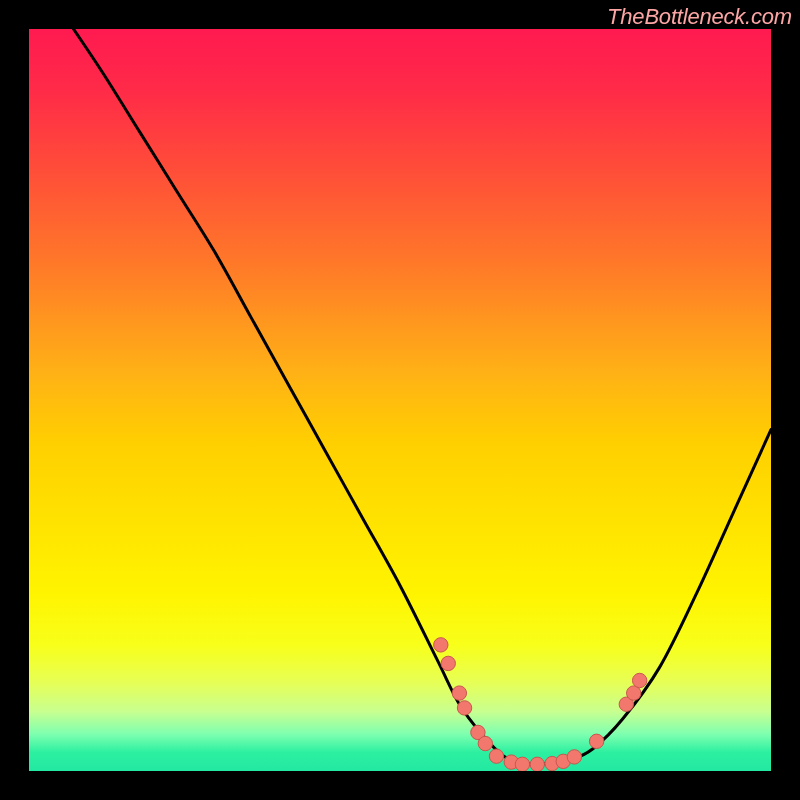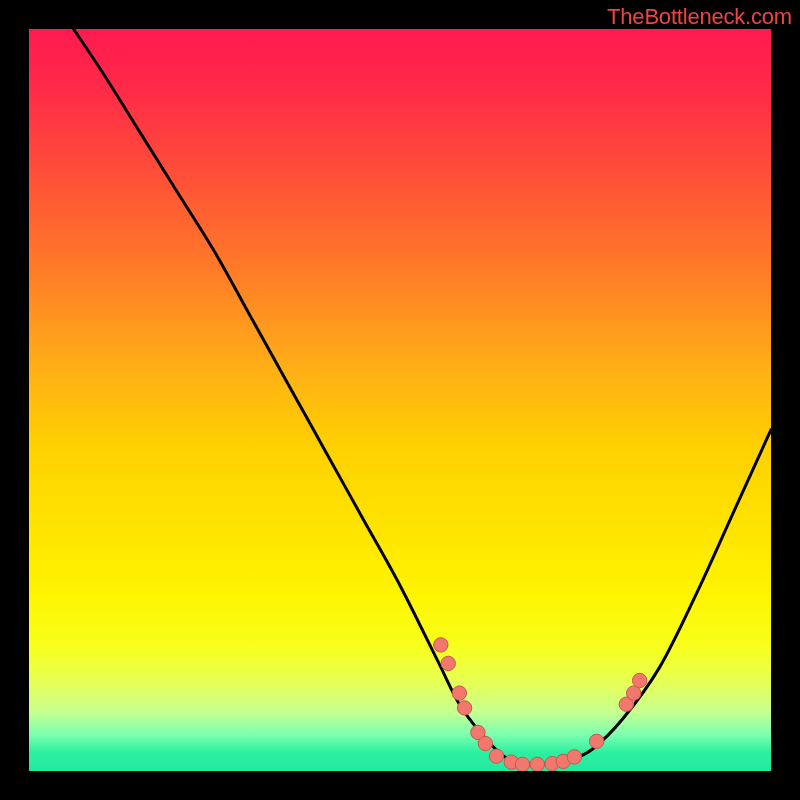--- a/index.html
+++ b/index.html
@@ -46,23 +46,24 @@
     );
   }
   .curve {
     position: absolute;
     inset: 0;
   }
   .watermark {
     position: absolute;
     top: 4px;
     right: 8px;
-    color: #ef4444;
+    color: #fca5a5;
     font-size: 22px;
     letter-spacing: -0.2px;
+    font-style: italic;
   }
 </style>
 </head>
 <body>
 
 <div class="frame">
   <div class="watermark">TheBottleneck.com</div>
 
   <div class="plot-area">
     <div class="gradient"></div>

